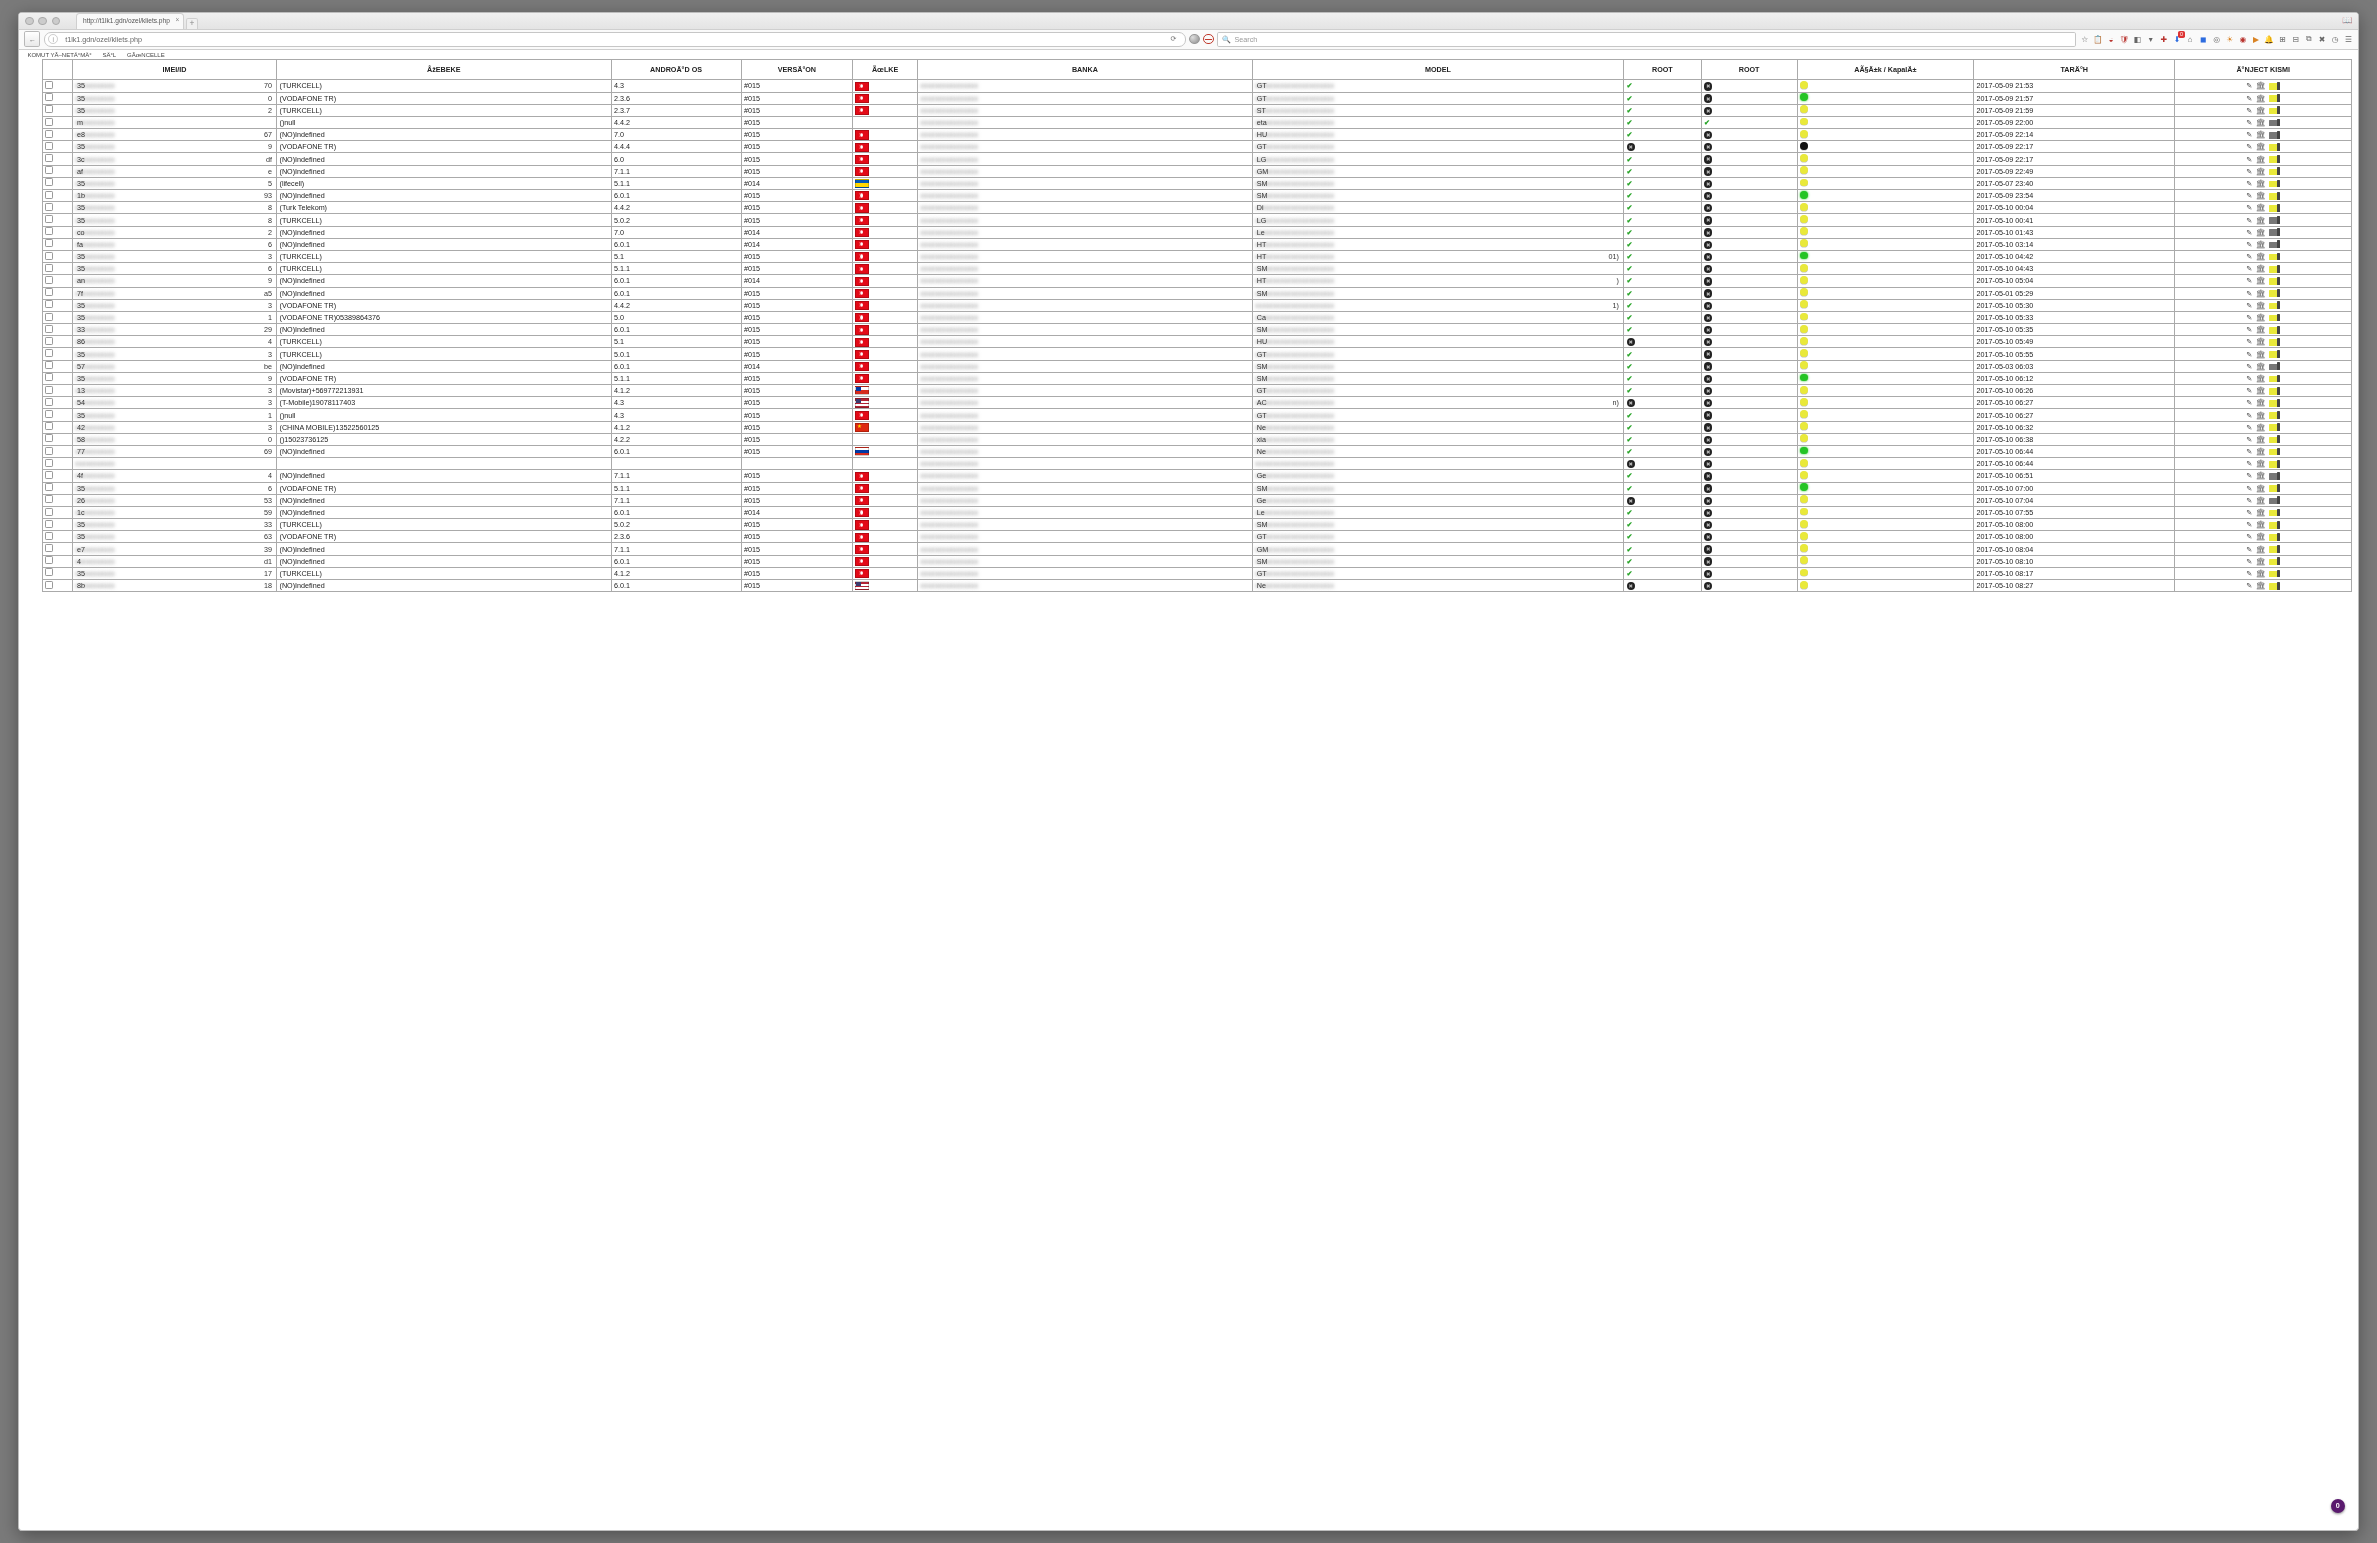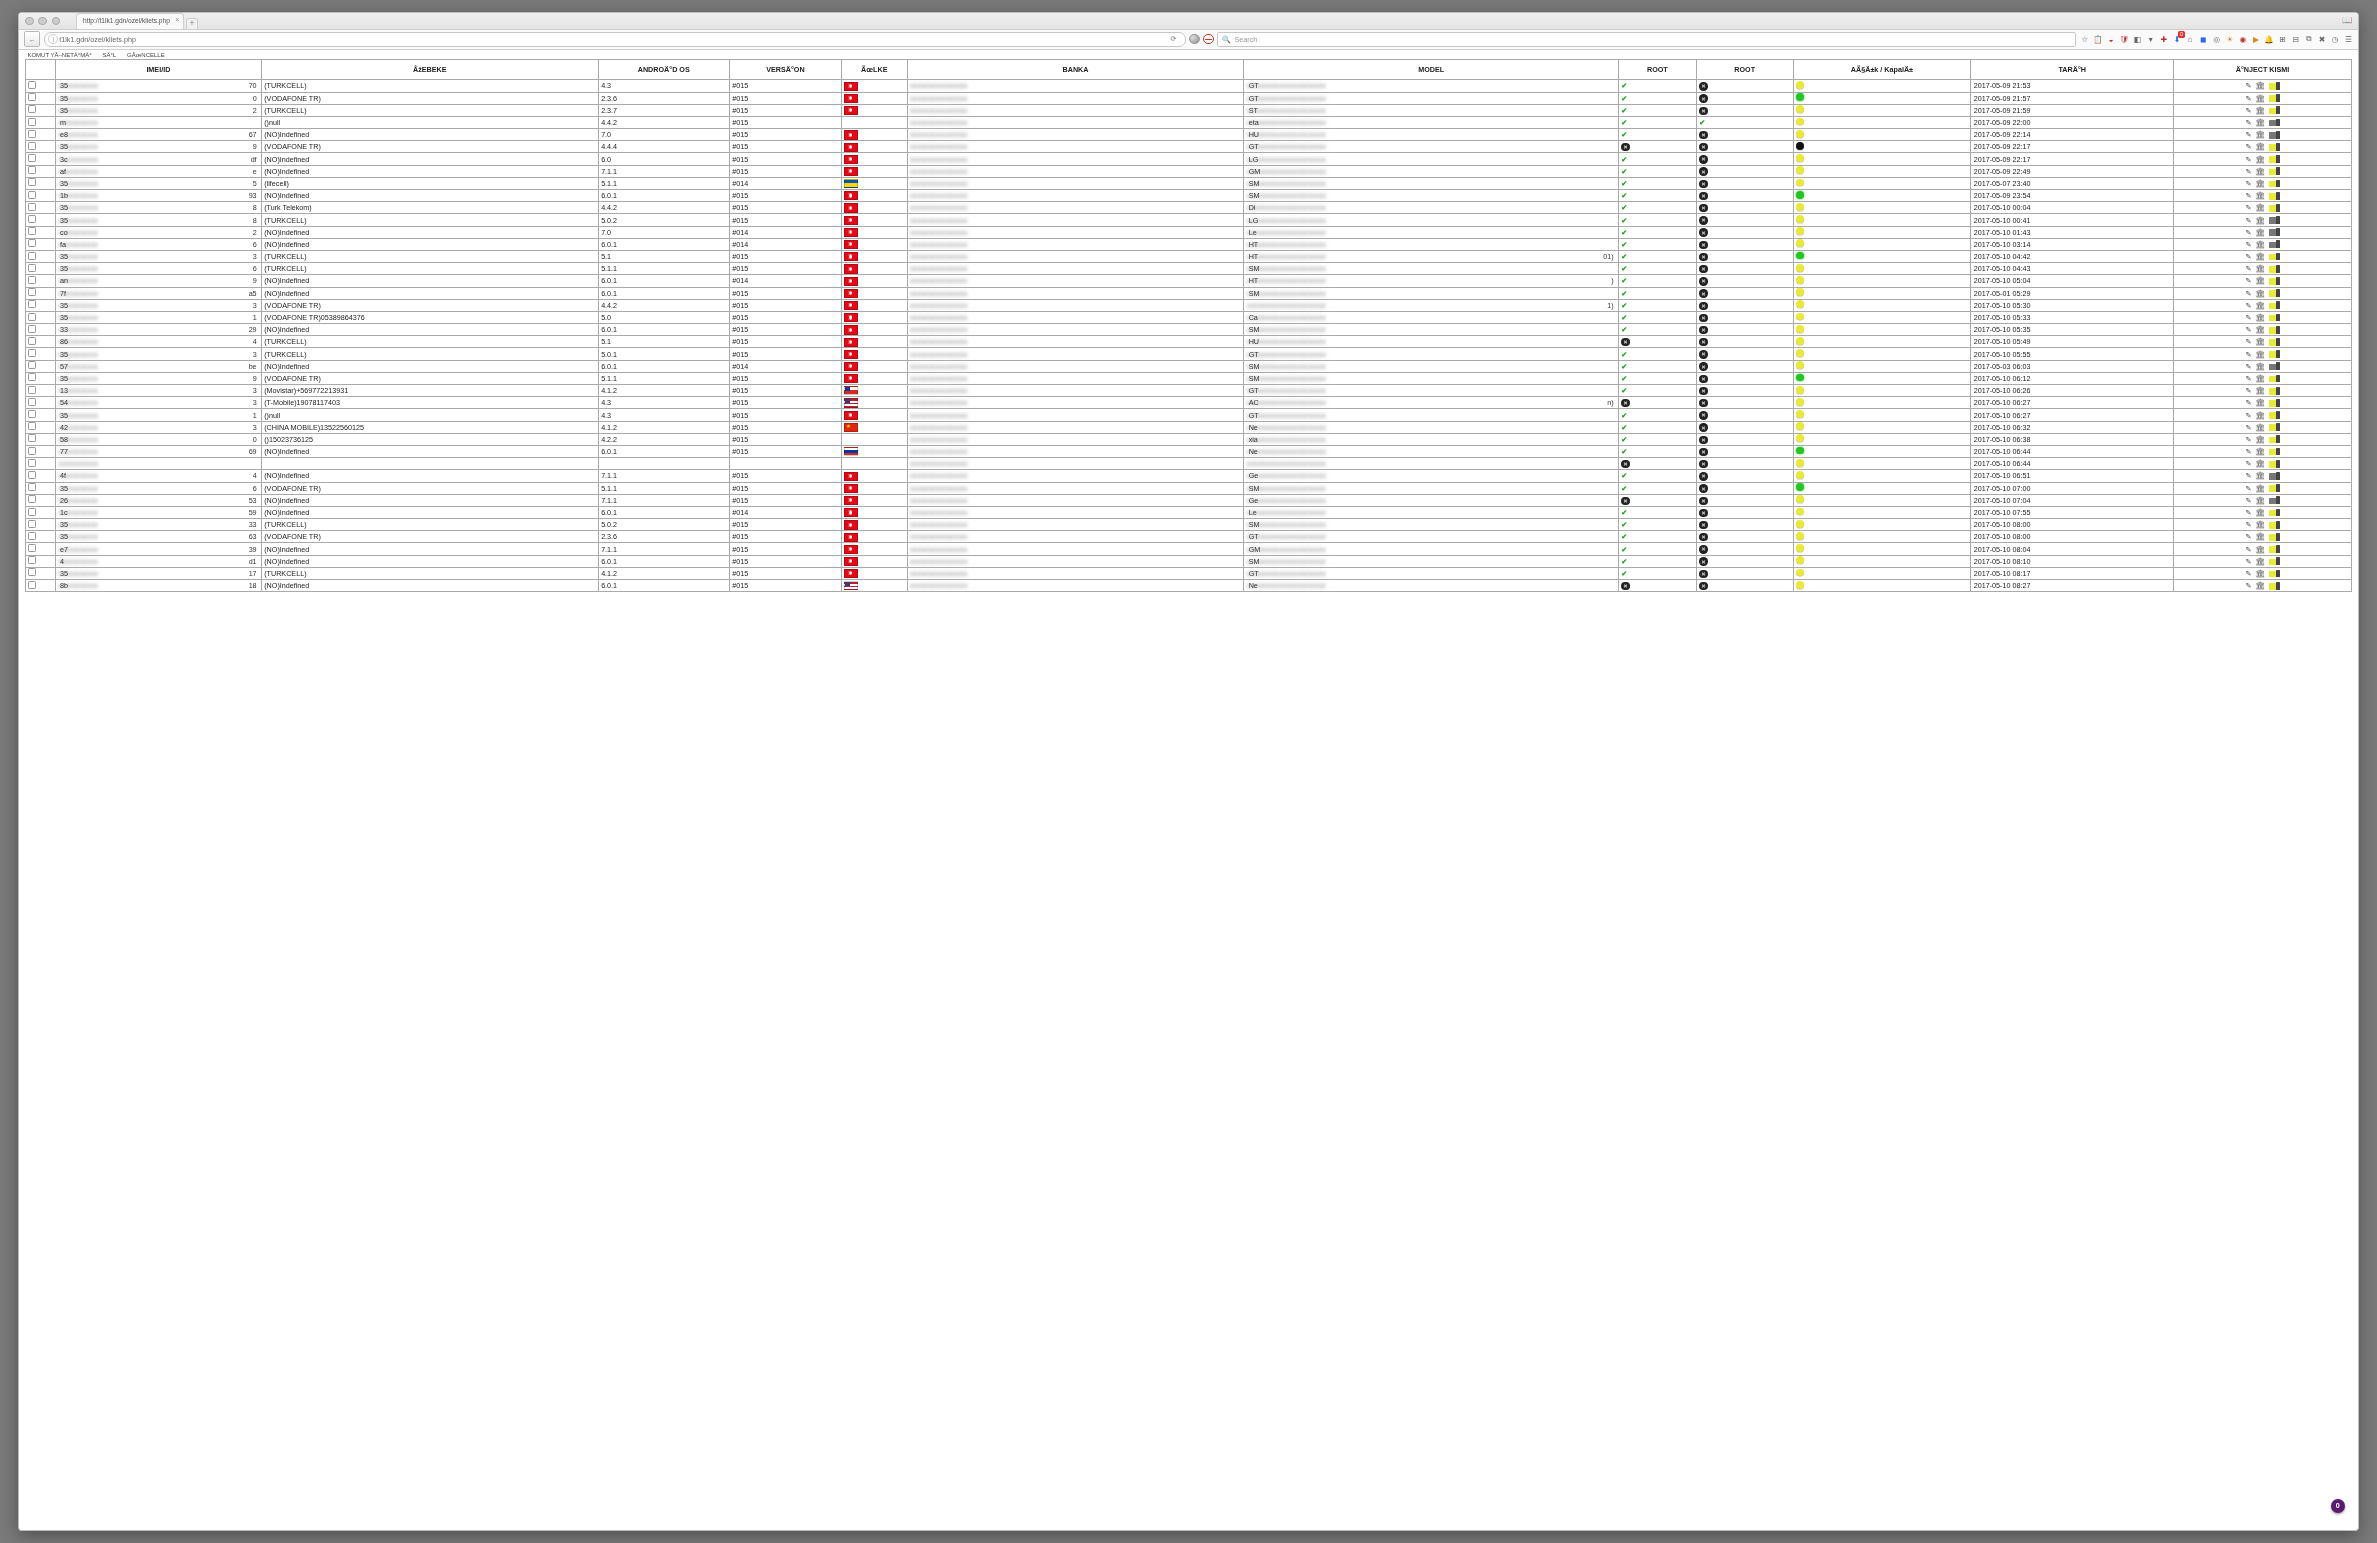--- a/index.html
+++ b/index.html
@@ -19,38 +19,38 @@
   .titlebar{height:15.6px;background:linear-gradient(#f0f0f0,#e4e4e4);border-bottom:0.6px solid #cfcfcf;display:flex;align-items:center;padding:0 6px;gap:4.8px;}
   .tl-dot{width:6.6px;height:6.6px;border-radius:50%;background:#ccc;border:0.6px solid #aaa;}
   .tabbar{display:flex;align-items:flex-end;margin-left:10.8px;height:100%;}
   .tab{background:#f9f9f9;border:0.6px solid #cfcfcf;border-bottom:none;border-radius:3.6px 3.6px 0 0;padding:2.4px 13px 2.4px 6px;font-size:6.6px;color:#555;position:relative;height:9.6px;margin-top:1.8px;}
   .tab .x{position:absolute;right:3.6px;top:1.8px;color:#888;font-size:6.6px;}
   .tab-plus{width:9.6px;height:9.6px;margin-left:2.4px;color:#888;text-align:center;font-size:8.4px;line-height:8.4px;border:0.6px solid #cfcfcf;border-bottom:none;border-radius:2.4px 2.4px 0 0;background:#f0f0f0;margin-top:3px;}
   .spacer{flex:1;}
   
   .toolbar{height:19px;border-bottom:0.6px solid #cfcfcf;display:flex;align-items:center;padding:0 4.8px;gap:3.6px;background:#fafafa;}
   .back{width:14.4px;height:14.4px;border:0.6px solid #b8b8b8;border-radius:1.8px;display:flex;align-items:center;justify-content:center;color:#555;background:linear-gradient(#fff,#e9e9e9);}
-  .urlbox{flex:1.2;height:13px;border:0.6px solid #c6c6c6;border-radius:7px;display:flex;align-items:center;padding:0 3.6px;gap:1px;background:#fff;color:#666;font-size:7.2px;}
+  .urlbox{flex:1.2;height:13px;border:0.6px solid #c6c6c6;border-radius:7px;display:flex;align-items:center;padding:0 3.6px;gap:7px;background:#fff;color:#666;font-size:7.2px;}
   .urlbox .lock{font-size:6.6px;color:#9a9a9a;border:0.6px solid #ccc;border-radius:50%;width:7.8px;height:7.8px;display:flex;align-items:center;justify-content:center;}
   .reload{width:10.8px;height:10.8px;color:#777;}
   .globe{width:8.4px;height:8.4px;border-radius:50%;border:0.6px solid #999;display:inline-block;background:radial-gradient(circle at 30% 30%,#ddd,#8c8c8c);}
   .noent{width:8.4px;height:8.4px;border-radius:50%;border:1.2px solid #c0392b;display:inline-block;position:relative;}
   .noent:after{content:"";position:absolute;left:0.6px;right:0.6px;top:50%;height:1.2px;background:#c0392b;transform:rotate(0deg);}
   .searchbox{flex:.9;height:13px;border:0.6px solid #c6c6c6;border-radius:1.8px;display:flex;align-items:center;padding:0 3.6px;gap:3.6px;background:#fff;color:#888;}
   .ricon{width:9.6px;height:9.6px;display:inline-flex;align-items:center;justify-content:center;color:#666;font-size:7.8px;}
   .ricon.red{color:#b8342f;}
   .ricon.blue{color:#2d6cdf;}
   .ricon.orange{color:#d98324;}
   .badge-dl{position:relative;}
   .badge-dl:after{content:"0";position:absolute;top:-3px;right:-3px;background:#d33;color:#fff;border-radius:1.8px;font-size:5.4px;padding:0 1.8px;line-height:6.6px;}
   
   .pmenu{display:flex;gap:10.8px;padding:2.4px 8.4px 1.2px 8.4px;font-size:6px;color:#444;}
   .pmenu span{cursor:pointer;}
   
-  .tbl-wrap{flex:1;overflow:auto;padding:0 6px 18px 6px;}
+  .tbl-wrap{flex:1;overflow:auto;padding:0 6px 18px 23px;}
   table{border-collapse:collapse;width:100%;table-layout:fixed;}
   th,td{border:0.6px solid var(--border);padding:0.6px 2.4px;font-size:7.2px;height:9.6px;white-space:nowrap;overflow:hidden;text-overflow:clip;}
   th{font-weight:bold;text-align:center;background:#fff;height:18px;}
   td{background:#fff;}
   col.c-chk{width:9.6px;}
   col.c-imei{width:66px;}
   col.c-sebeke{width:108px;}
   col.c-and{width:42px;}
   col.c-ver{width:36px;}
   col.c-ulke{width:21px;}

